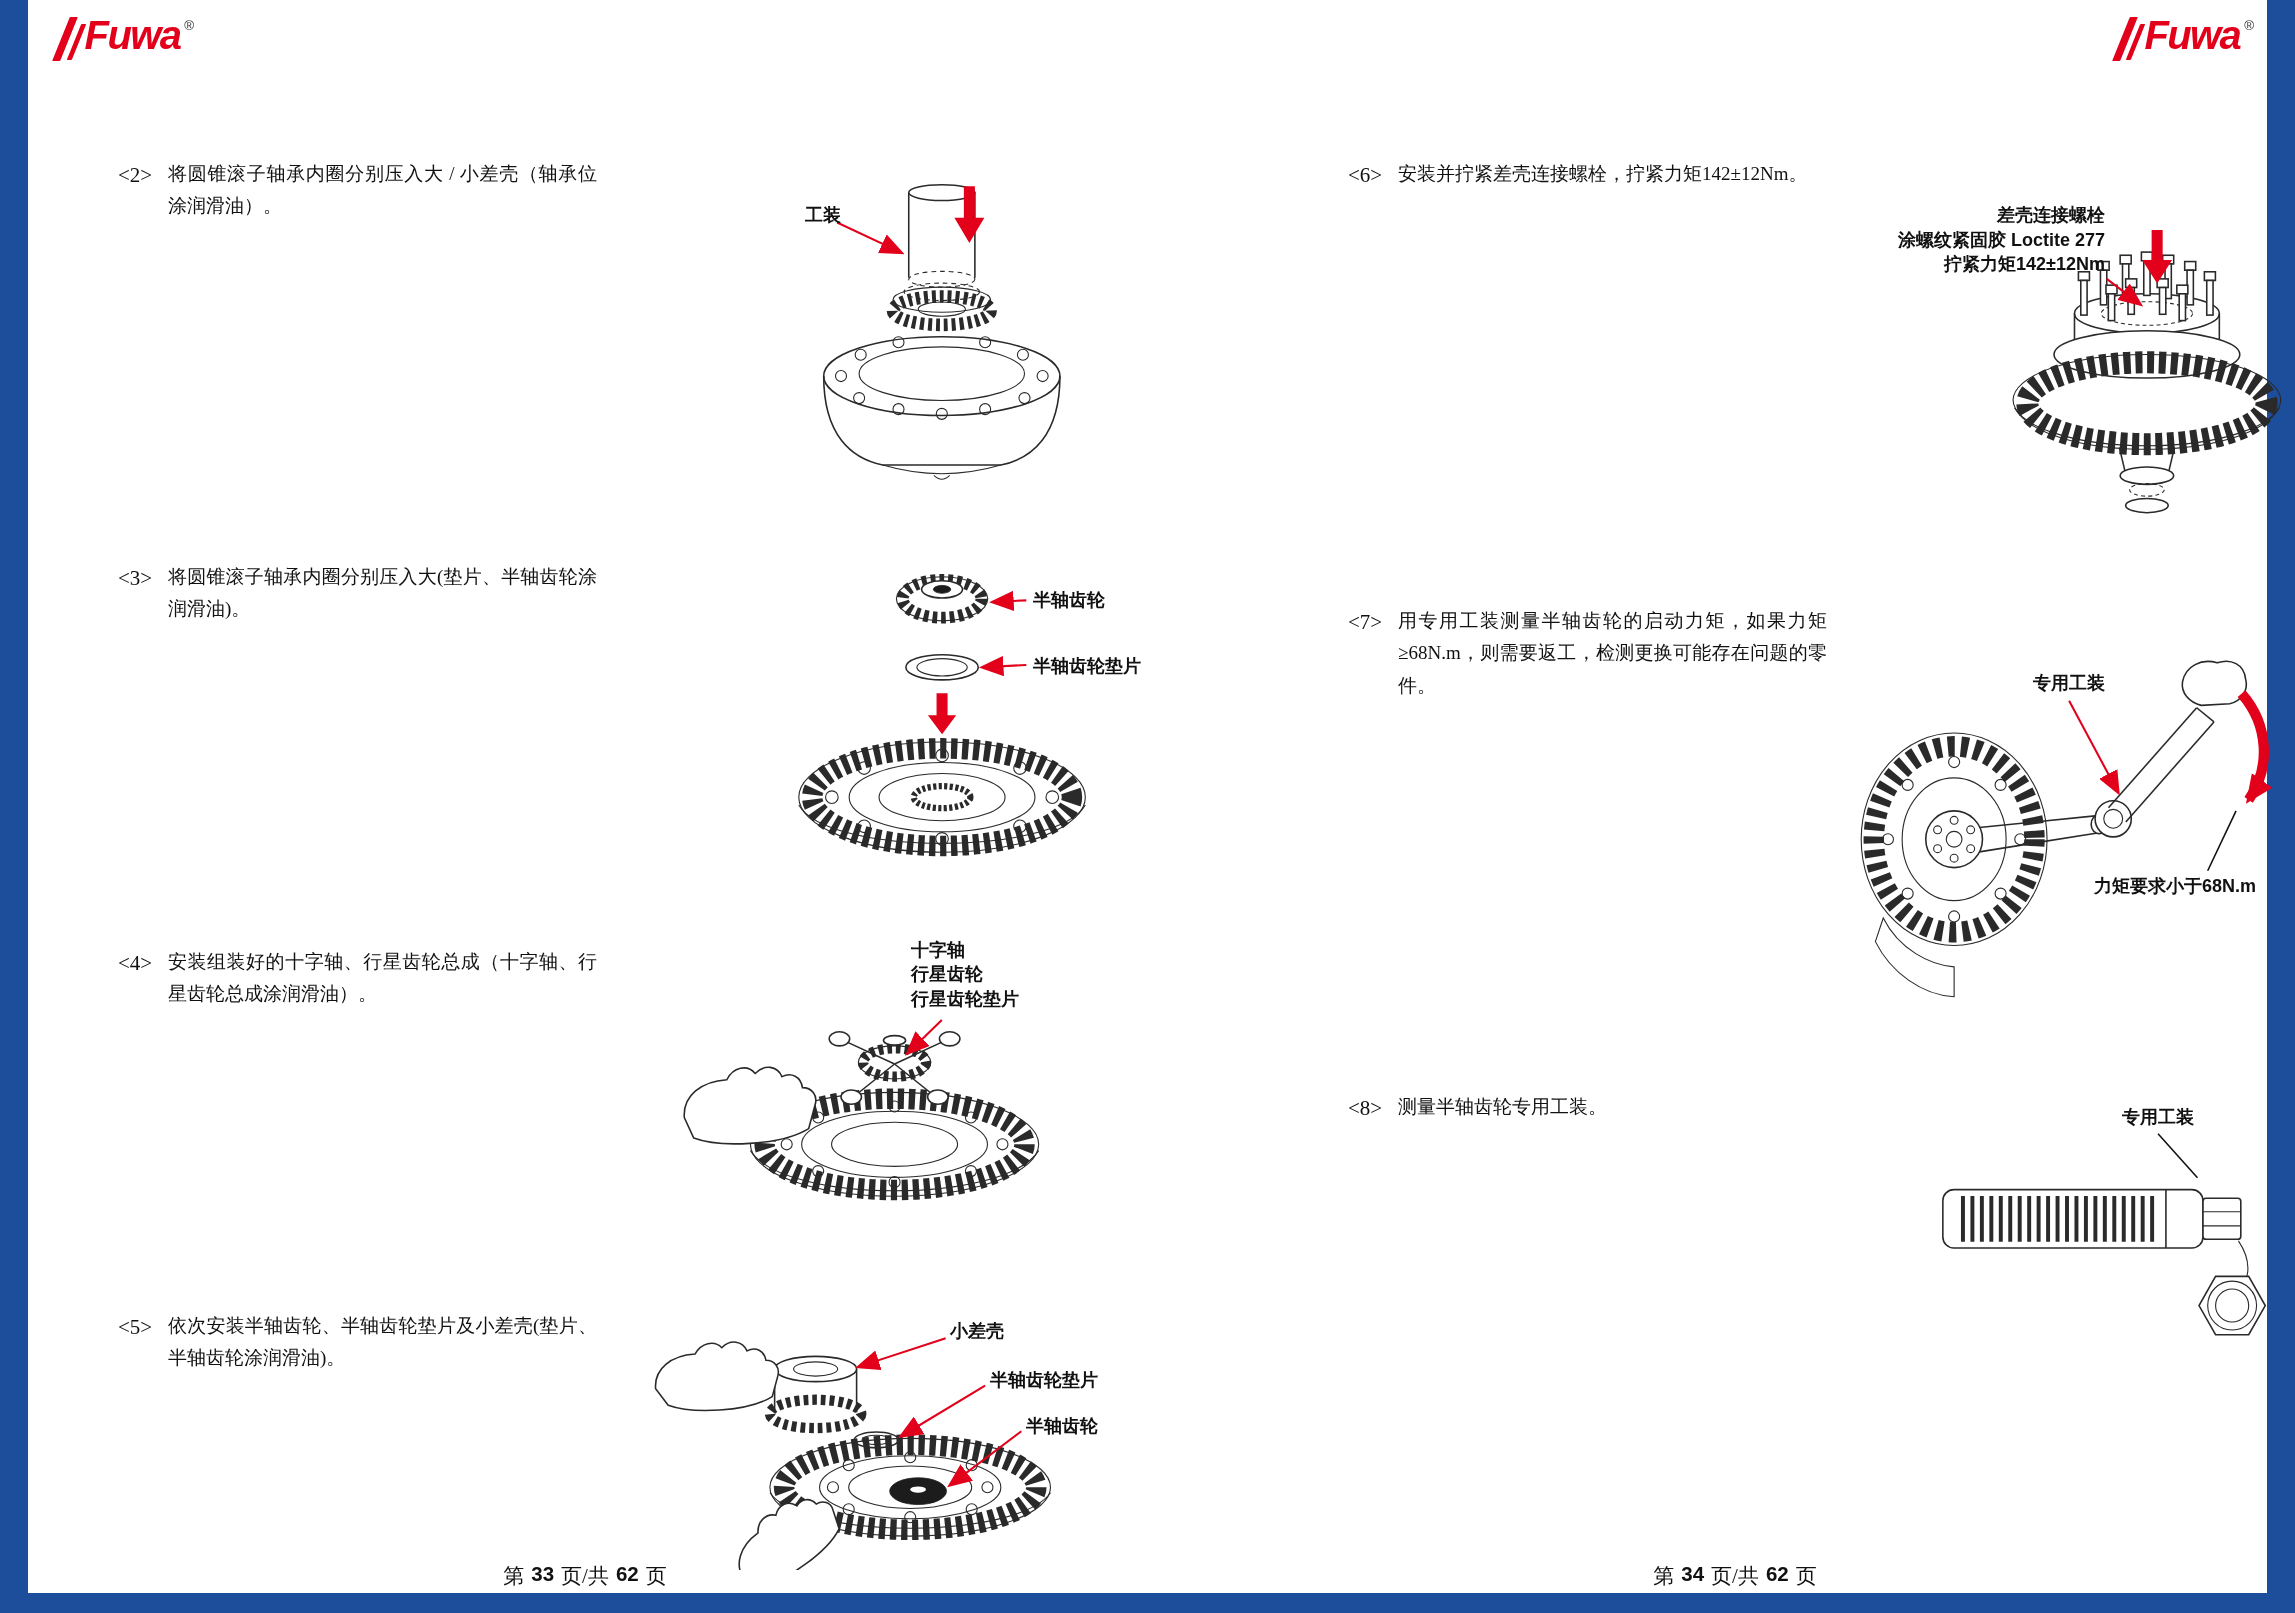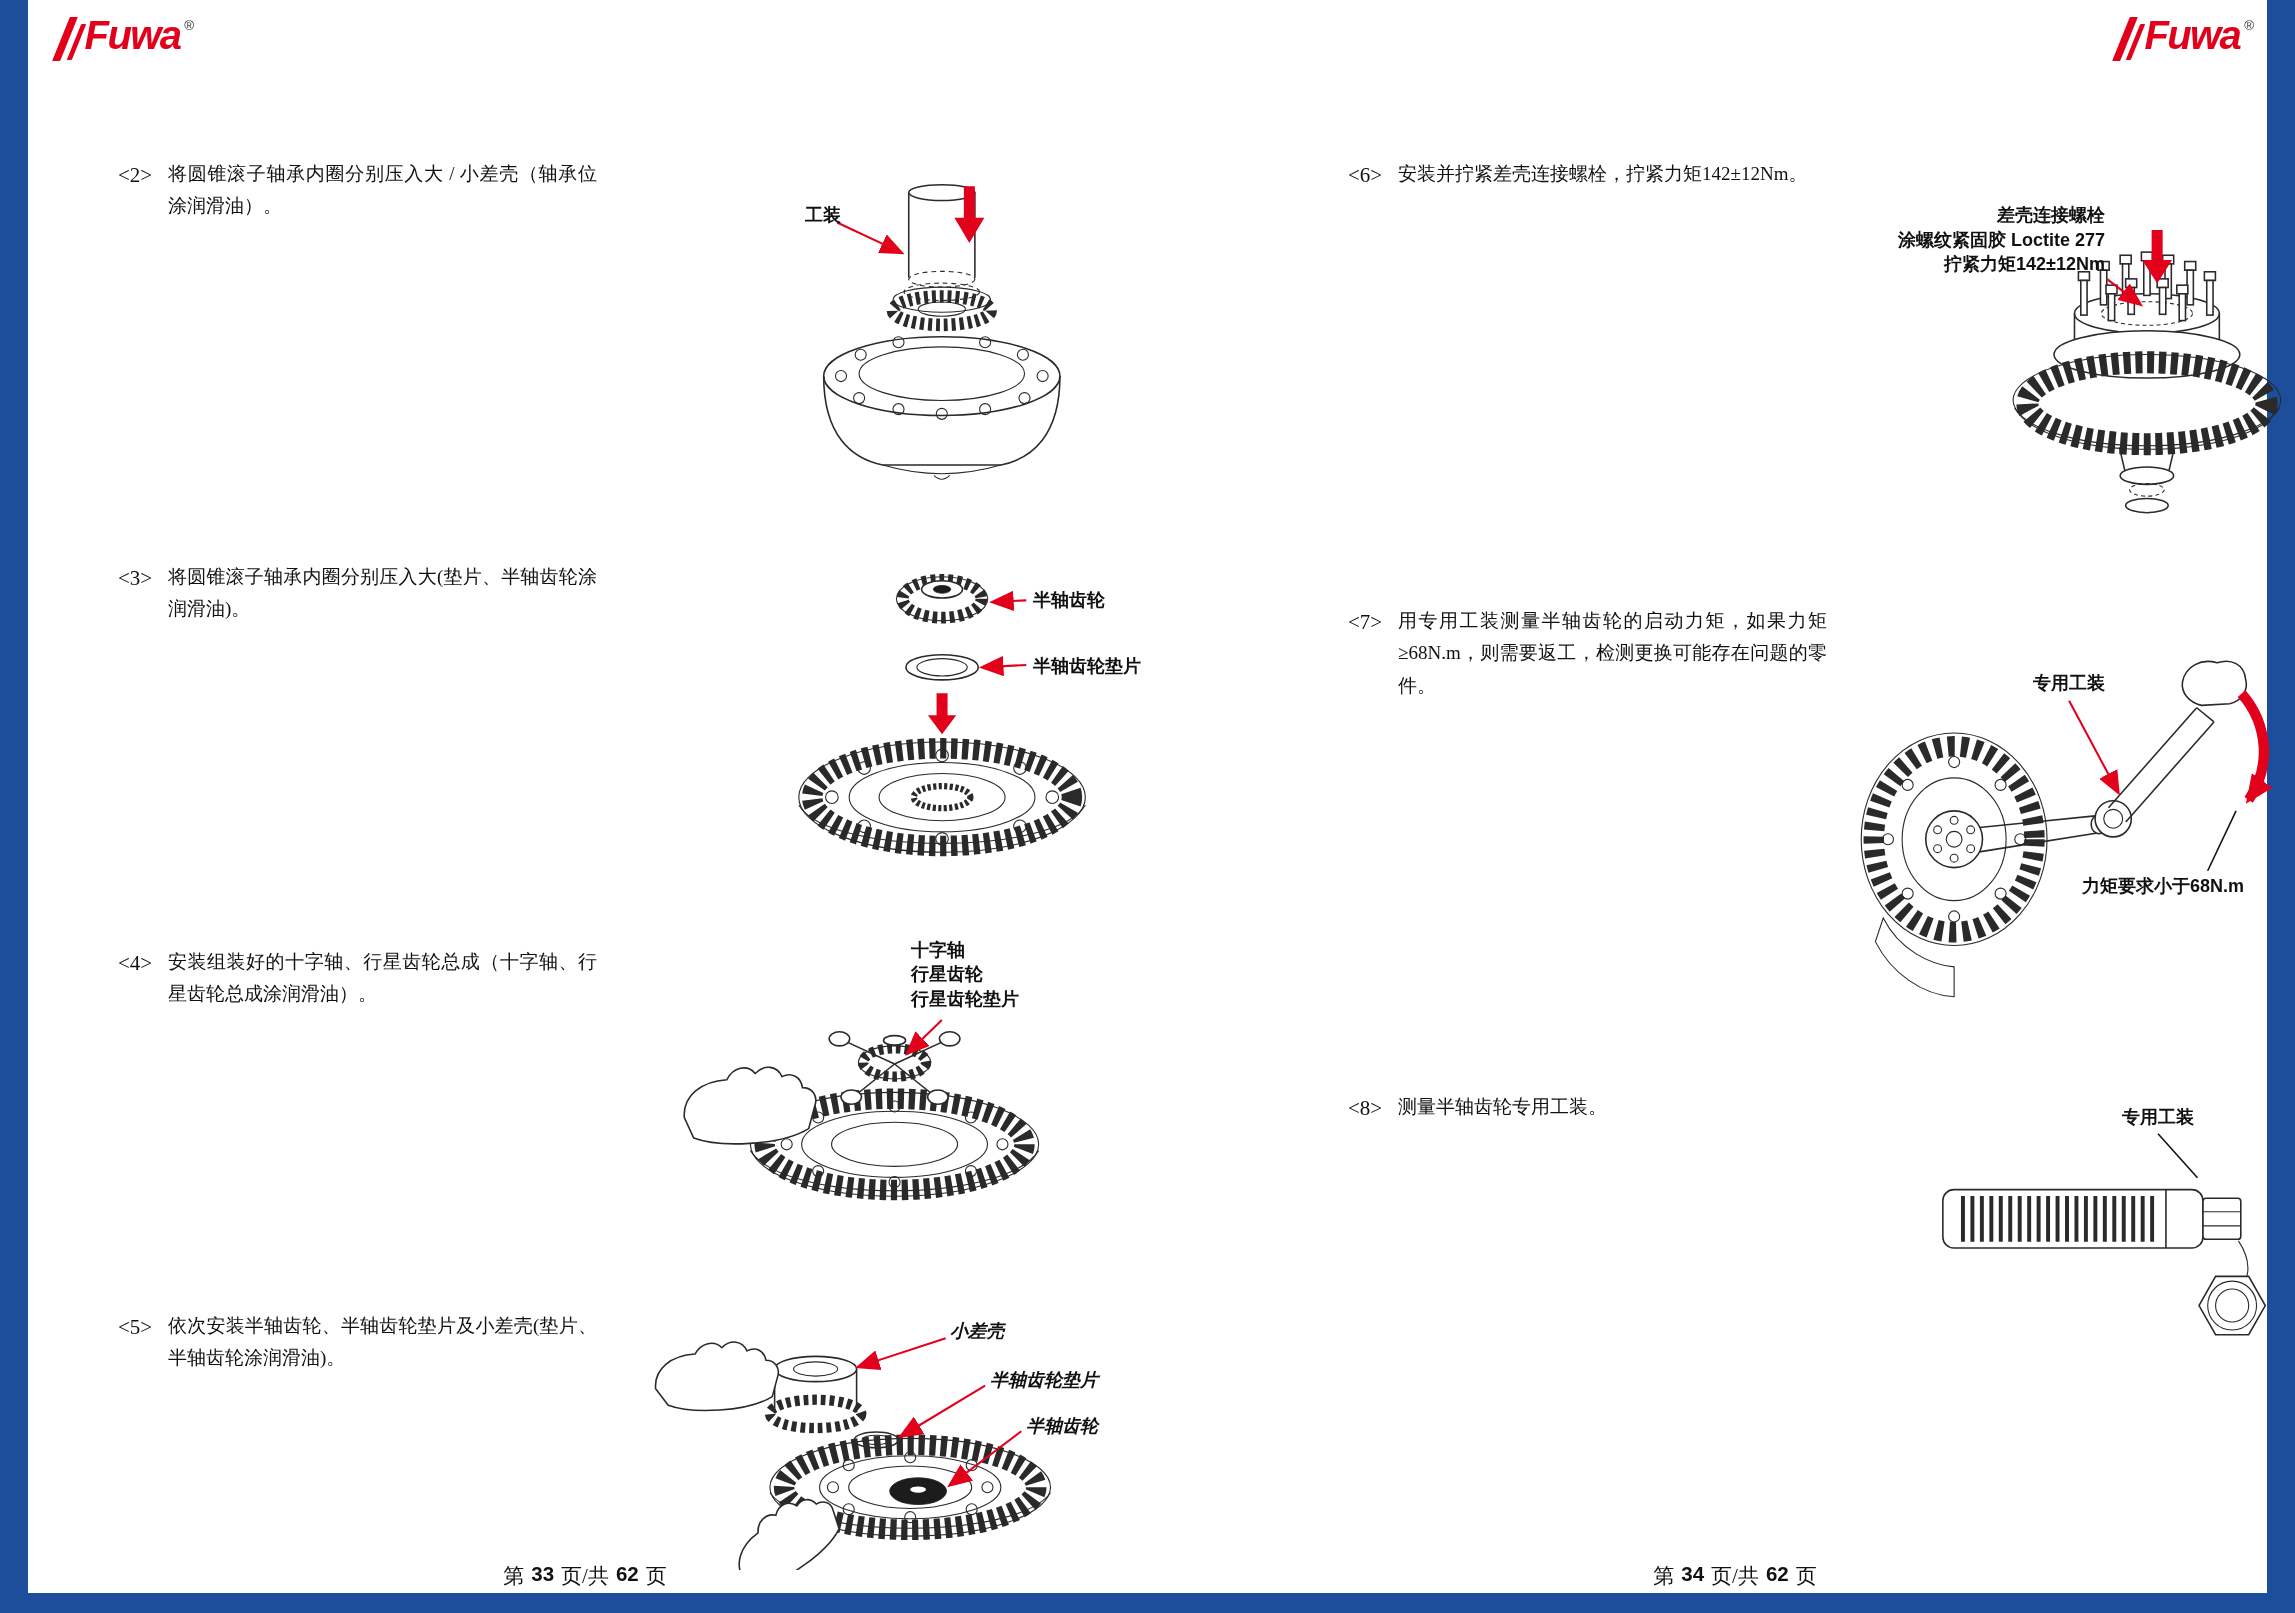--- a/index.html
+++ b/index.html
@@ -216,21 +216,21 @@
       <div>行星齿轮</div>
       <div>行星齿轮垫片</div>
     </div>
   </div>
 
   <div class="step" style="left:118px; top:1310px;">
     <span class="step-num">&lt;5&gt;</span>
     <span class="step-text">依次安装半轴齿轮、半轴齿轮垫片及小差壳(垫片、半轴齿轮涂润滑油)。</span>
   </div>
 
-  <div class="fig" style="left:646px; top:1302px; width:489px; height:268px;font-style:italic;">
+  <div class="fig" style="left:646px; top:1302px; width:489px; height:268px;">
     <svg viewBox="0 0 620 340">
       <defs>
         <marker id="m5" markerWidth="12" markerHeight="10" refX="10" refY="5" orient="auto">
           <path d="M0,0 L12,5 L0,10 z" fill="#e2001a"></path>
         </marker>
       </defs>
       <g>
         <ellipse class="teeth" cx="335" cy="235" rx="160" ry="54" stroke-width="26" stroke-dasharray="8 6"></ellipse>
         <ellipse class="thin" cx="335" cy="235" rx="178" ry="62"></ellipse>
         <ellipse class="thin" cx="335" cy="235" rx="115" ry="40"></ellipse>
@@ -390,21 +390,21 @@
         <line class="ln" x1="346" y1="260" x2="458" y2="133"></line>
         <line class="ln" x1="368" y1="278" x2="480" y2="151"></line>
         <line class="ln" x1="458" y1="133" x2="480" y2="151"></line>
       </g>
       <path class="lnf" transform="translate(440,70)" d="M0,30 C4,10 24,0 44,6 C62,0 78,8 80,26 C84,40 76,54 60,58 L24,60 C8,56 -2,44 0,30 Z"></path>
       <path class="red-thick" d="M515,115 C550,155 552,210 524,250" marker-end="url(#mb7)"></path>
       <line class="red-ln" x1="296" y1="124" x2="358" y2="240" marker-end="url(#m7)"></line>
       <line class="blk-ln" x1="472" y1="340" x2="508" y2="264"></line>
     </svg>
     <div class="fig-label" style="left:197px; top:68px;">专用工装</div>
-    <div class="fig-label" style="left:246px; top:271px;">力矩要求小于68N.m</div>
+    <div class="fig-label" style="left:258px; top:271px;">力矩要求小于68N.m</div>
   </div>
 
   <div class="step" style="left:1348px; top:1091px;">
     <span class="step-num">&lt;8&gt;</span>
     <span class="step-text">测量半轴齿轮专用工装。</span>
   </div>
 
   <div class="fig" style="left:1923px; top:1099px; width:355px; height:268px;">
     <svg viewBox="0 0 450 340">
       <g>

